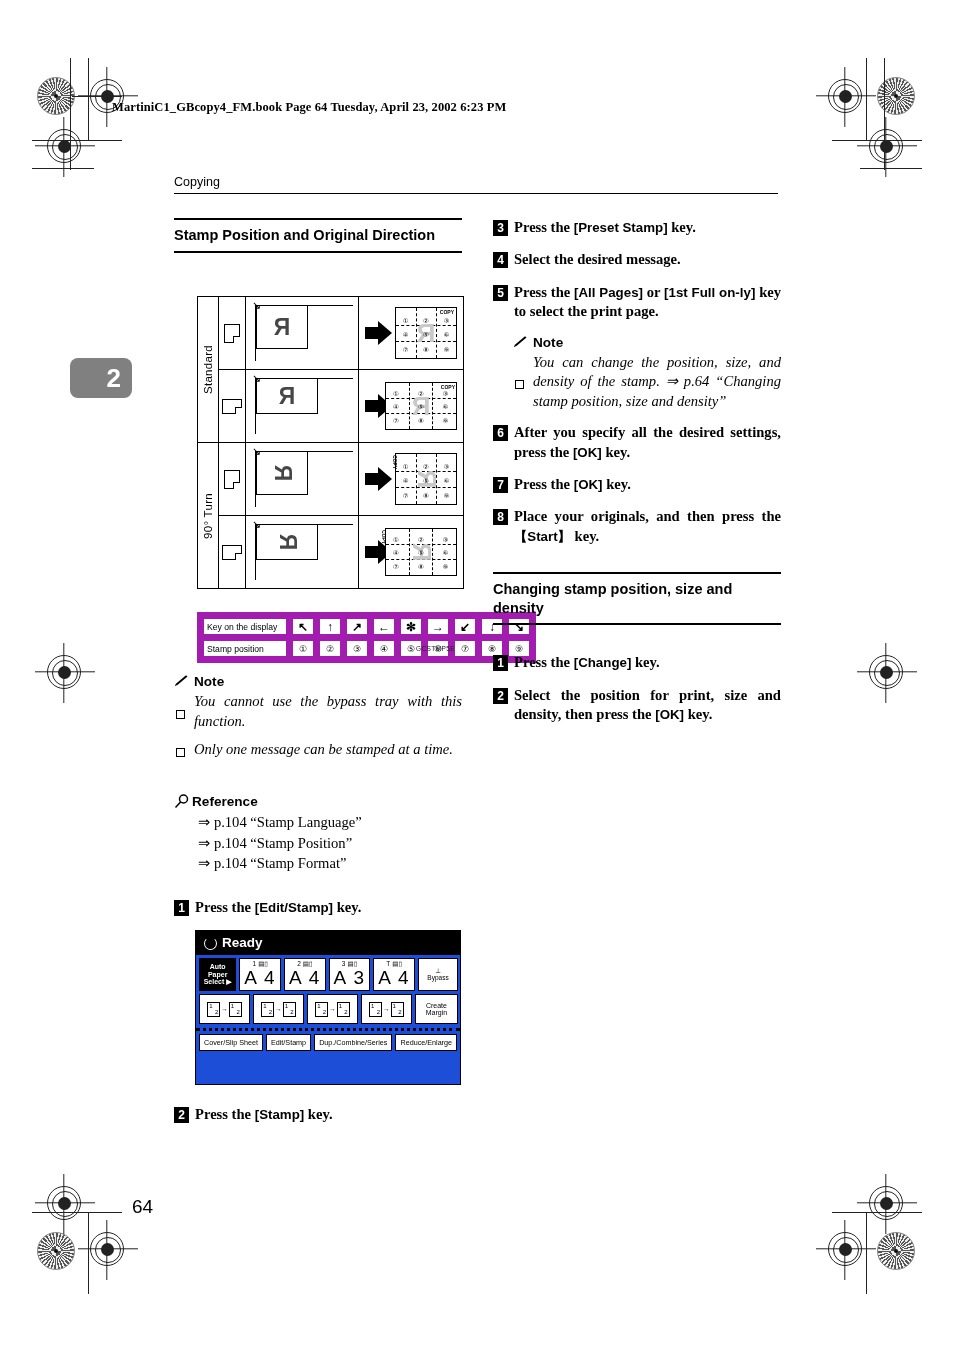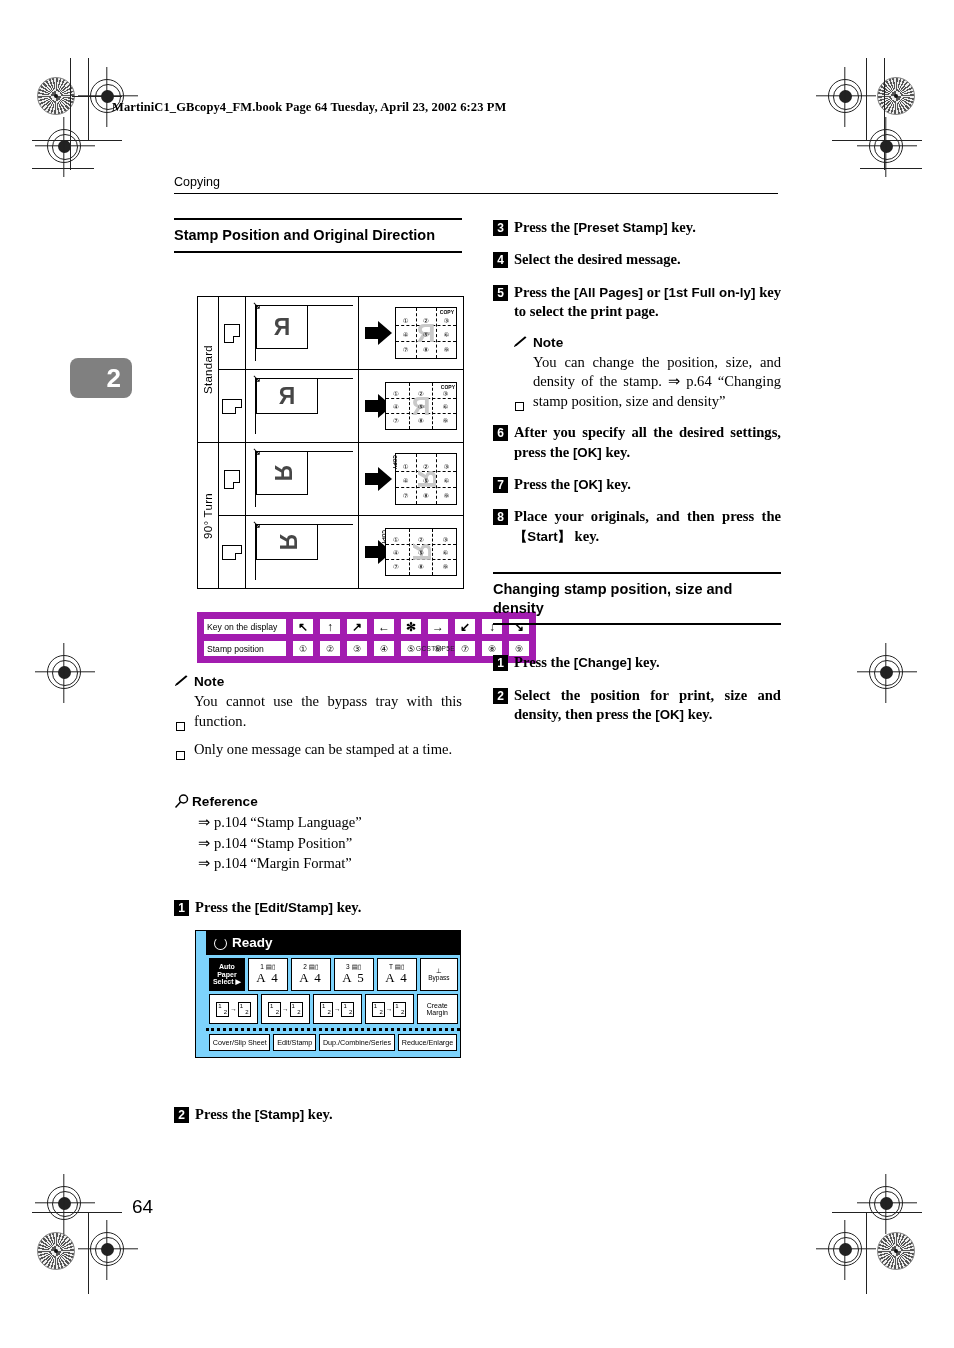--- a/index.html
+++ b/index.html
@@ -168,22 +168,23 @@
     font-family: "Liberation Sans", sans-serif;
     font-weight: bold;
     font-size: 13.6px;
     margin: 4px 0 3px 0;
   }
   .pen-icon { margin-right: 5px; display: inline-block; line-height: 0; }
   .mag-icon { margin-right: 2px; display: inline-block; line-height: 0; }
 
   .note-item {
     display: flex;
-    align-items: flex-end;
+    align-items: center;
     margin: 0 0 9px 0;
+    font-style: italic;
   }
   .bulletbox {
     flex: 0 0 auto;
     width: 9px; height: 9px;
     border: 1.6px solid #000;
     margin: 5px 9px 0 2px;
     box-sizing: border-box;
   }
   .note-text {
     font-family: "Liberation Serif", serif;
@@ -354,26 +355,25 @@
     font-family: "Liberation Sans", sans-serif;
     font-size: 6.5px;
     letter-spacing: .4px;
     color: #222;
   }
 
   
   .lcd {
     position: absolute;
     left: 195px; top: 930px;
-    width: 266px; height: 128px;
+    width: 266px; height: 155px;
     border: 1.4px solid #000;
-    background: #7dd3fc;
+    background: #1d4ed8;
     box-sizing: border-box;
     font-family: "Liberation Sans", sans-serif;
-    padding-left: 10px;
   }
   .lcd-title {
     background: #000; color: #fff;
     height: 24px; line-height: 24px;
     font-size: 13.5px; font-weight: bold;
     padding-left: 8px;
     display: flex; align-items: center; gap: 5px;
   }
   .pwr-ring {
     width: 11px; height: 11px; border-radius: 50%;
@@ -392,21 +392,21 @@
     background: #fff;
     font-size: 7px;
     text-align: center;
     box-sizing: border-box;
     display: flex; flex-direction: column;
     justify-content: center; align-items: center;
     line-height: 1.05;
   }
   .lcd-key.inv { background: #000; color: #fff; }
   .paperkey { width: 48px; height: 33px; }
-  .paperkey .sz { font-size: 13px; letter-spacing: 1.5px; font-family: Liberation Serif, serif; }
+  .paperkey .sz { font-size: 19px; letter-spacing: 1.5px; }
   .paperkey .tiny { font-size: 6.5px; display: flex; gap: 2px; align-items: center; }
   .autopaper { width: 43px; height: 33px; font-size: 7px; font-weight: bold; }
   .bypass { width: 46px; height: 33px; font-size: 6.5px; }
   .fullsize { width: 40px; height: 20px; font-size: 7px; font-weight: bold; }
   .autore { width: 78px; height: 20px; font-size: 6.8px; }
   .ratio { width: 38px; height: 20px; font-size: 6px; }
   .zoomk { width: 35px; height: 20px; font-size: 6.5px; }
   .pct { font-size: 13px; letter-spacing: 1px; padding-left: 2px; line-height: 20px; }
   .duplexkey { width: 59px; height: 30px; font-size: 6.5px; }
   .createmargin { width: 50px; height: 30px; font-size: 7px; }
@@ -756,21 +756,21 @@
       <span class="mag-icon">
         <svg width="16" height="15" viewBox="0 0 16 15">
             <circle cx="9.5" cy="5" r="4" fill="none" stroke="#000" stroke-width="1.5"></circle>
             <line x1="6.5" y1="8" x2="1.5" y2="13.5" stroke="#000" stroke-width="1.5"></line>
           </svg>
       </span>
       <span>Reference</span>
     </div>
     <div class="ref-line">⇒ p.104 “Stamp Language”</div>
     <div class="ref-line">⇒ p.104 “Stamp Position”</div>
-    <div class="ref-line">⇒ p.104 “Margin Format”</div>
+    <div class="ref-line">⇒ p.104 “Stamp Format”</div>
   </div>
 
   <div style="position:absolute;left:174px;top:898px;width:288px;">
     <div class="step">
       <span class="stepnum">1</span>
       <span class="steptext">Press the <span class="ui">[Edit/Stamp]</span> key.</span>
     </div>
   </div>
 
   <div class="lcd">
@@ -787,21 +787,21 @@
       <div class="lcd-key paperkey">
         <span class="tiny"><span>1</span>▤▯</span>
         <span class="sz">A 4</span>
       </div>
       <div class="lcd-key paperkey">
         <span class="tiny"><span>2</span>▤▯</span>
         <span class="sz">A 4</span>
       </div>
       <div class="lcd-key paperkey">
         <span class="tiny"><span>3</span>▤▯</span>
-        <span class="sz">A 5</span>
+        <span class="sz">A 3</span>
       </div>
       <div class="lcd-key paperkey">
         <span class="tiny"><span>T</span>▤▯</span>
         <span class="sz">A 4</span>
       </div>
       <div class="lcd-key bypass">
         <span>⊥</span>
         <span>Bypass</span>
       </div>
     </div>

